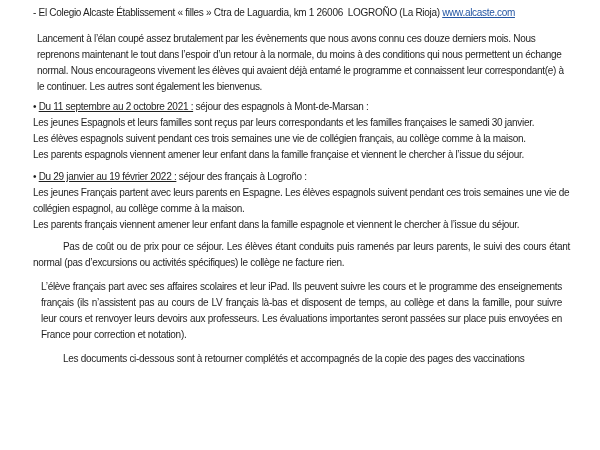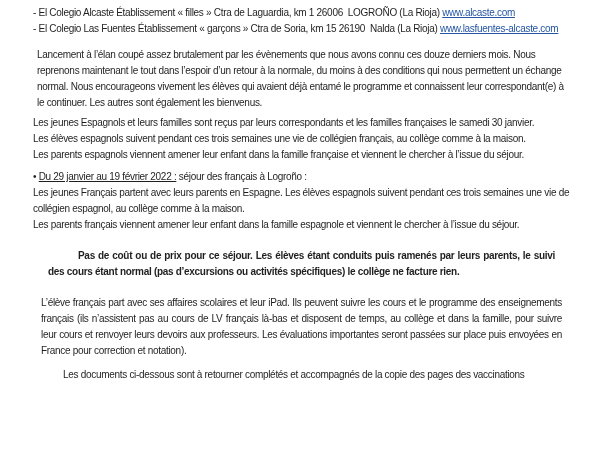--- a/index.html
+++ b/index.html
@@ -34,48 +34,47 @@
     margin: 0 0 15px 0;
     font-weight: bold;
     text-align: center;
     letter-spacing: -0.2px;
   }
   .period { margin: 0 0 6px 0; }
   .period-title-line { white-space: pre-wrap; }
   .dates { text-decoration: underline; }
   .terms { margin: 0; }
   .cost {
-    margin: 15px;
+    margin: 0;
     text-indent: 30px;
     text-align: justify;
-    font-weight: bold;
   }
   .student {
     margin: 8px;
     text-align: justify;
   }
   .footer-line {
     margin-top: 3px;
     text-indent: 30px;
   }
 </style>
 </head>
 <body>
 
 <div class="page">
 
   <div class="header-block">
     <div class="school-line"><span>- El Colegio Alcaste Établissement « filles » Ctra de Laguardia, km 1 26006  LOGROÑO (La Rioja) </span><a class="link">www.alcaste.com</a></div>
-    <div class="school-line"><span>- El Colegio Las Fuentes Établissement « garçons » Ctra de Soria, km 15 26190  Nalda (La Rioja) </span><a class="link">www.lasfuentes-alcaste.com</a></div>
   </div>
 
   <p class="intro prewrap">Lancement à l’élan coupé assez brutalement par les évènements que nous avons connu ces douze derniers mois. Nous reprenons maintenant le tout dans l’espoir d’un retour à la normale, du moins à des conditions qui nous permettent un échange normal. Nous encourageons vivement les élèves qui avaient déjà entamé le programme et connaissent leur correspondant(e) à le continuer. Les autres sont également les bienvenus.</p>
 
 
   <div class="period">
+    <div class="period-title-line"><span>• </span><span class="dates">Du 11 septembre au 2 octobre 2021 :</span><span> séjour des espagnols à Mont-de-Marsan :</span></div>
     <div class="prewrap">Les jeunes Espagnols et leurs familles sont reçus par leurs correspondants et les familles françaises le samedi 30 janvier.
 Les élèves espagnols suivent pendant ces trois semaines une vie de collégien français, au collège comme à la maison.
 Les parents espagnols viennent amener leur enfant dans la famille française et viennent le chercher à l’issue du séjour.</div>
   </div>
 
   <div class="period">
     <div class="period-title-line"><span>• </span><span class="dates">Du 29 janvier au 19 février 2022 :</span><span> séjour des français à Logroño :</span></div>
     <div class="prewrap">Les jeunes Français partent avec leurs parents en Espagne. Les élèves espagnols suivent pendant ces trois semaines une vie de collégien espagnol, au collège comme à la maison.
 Les parents français viennent amener leur enfant dans la famille espagnole et viennent le chercher à l’issue du séjour.</div>
   </div>

